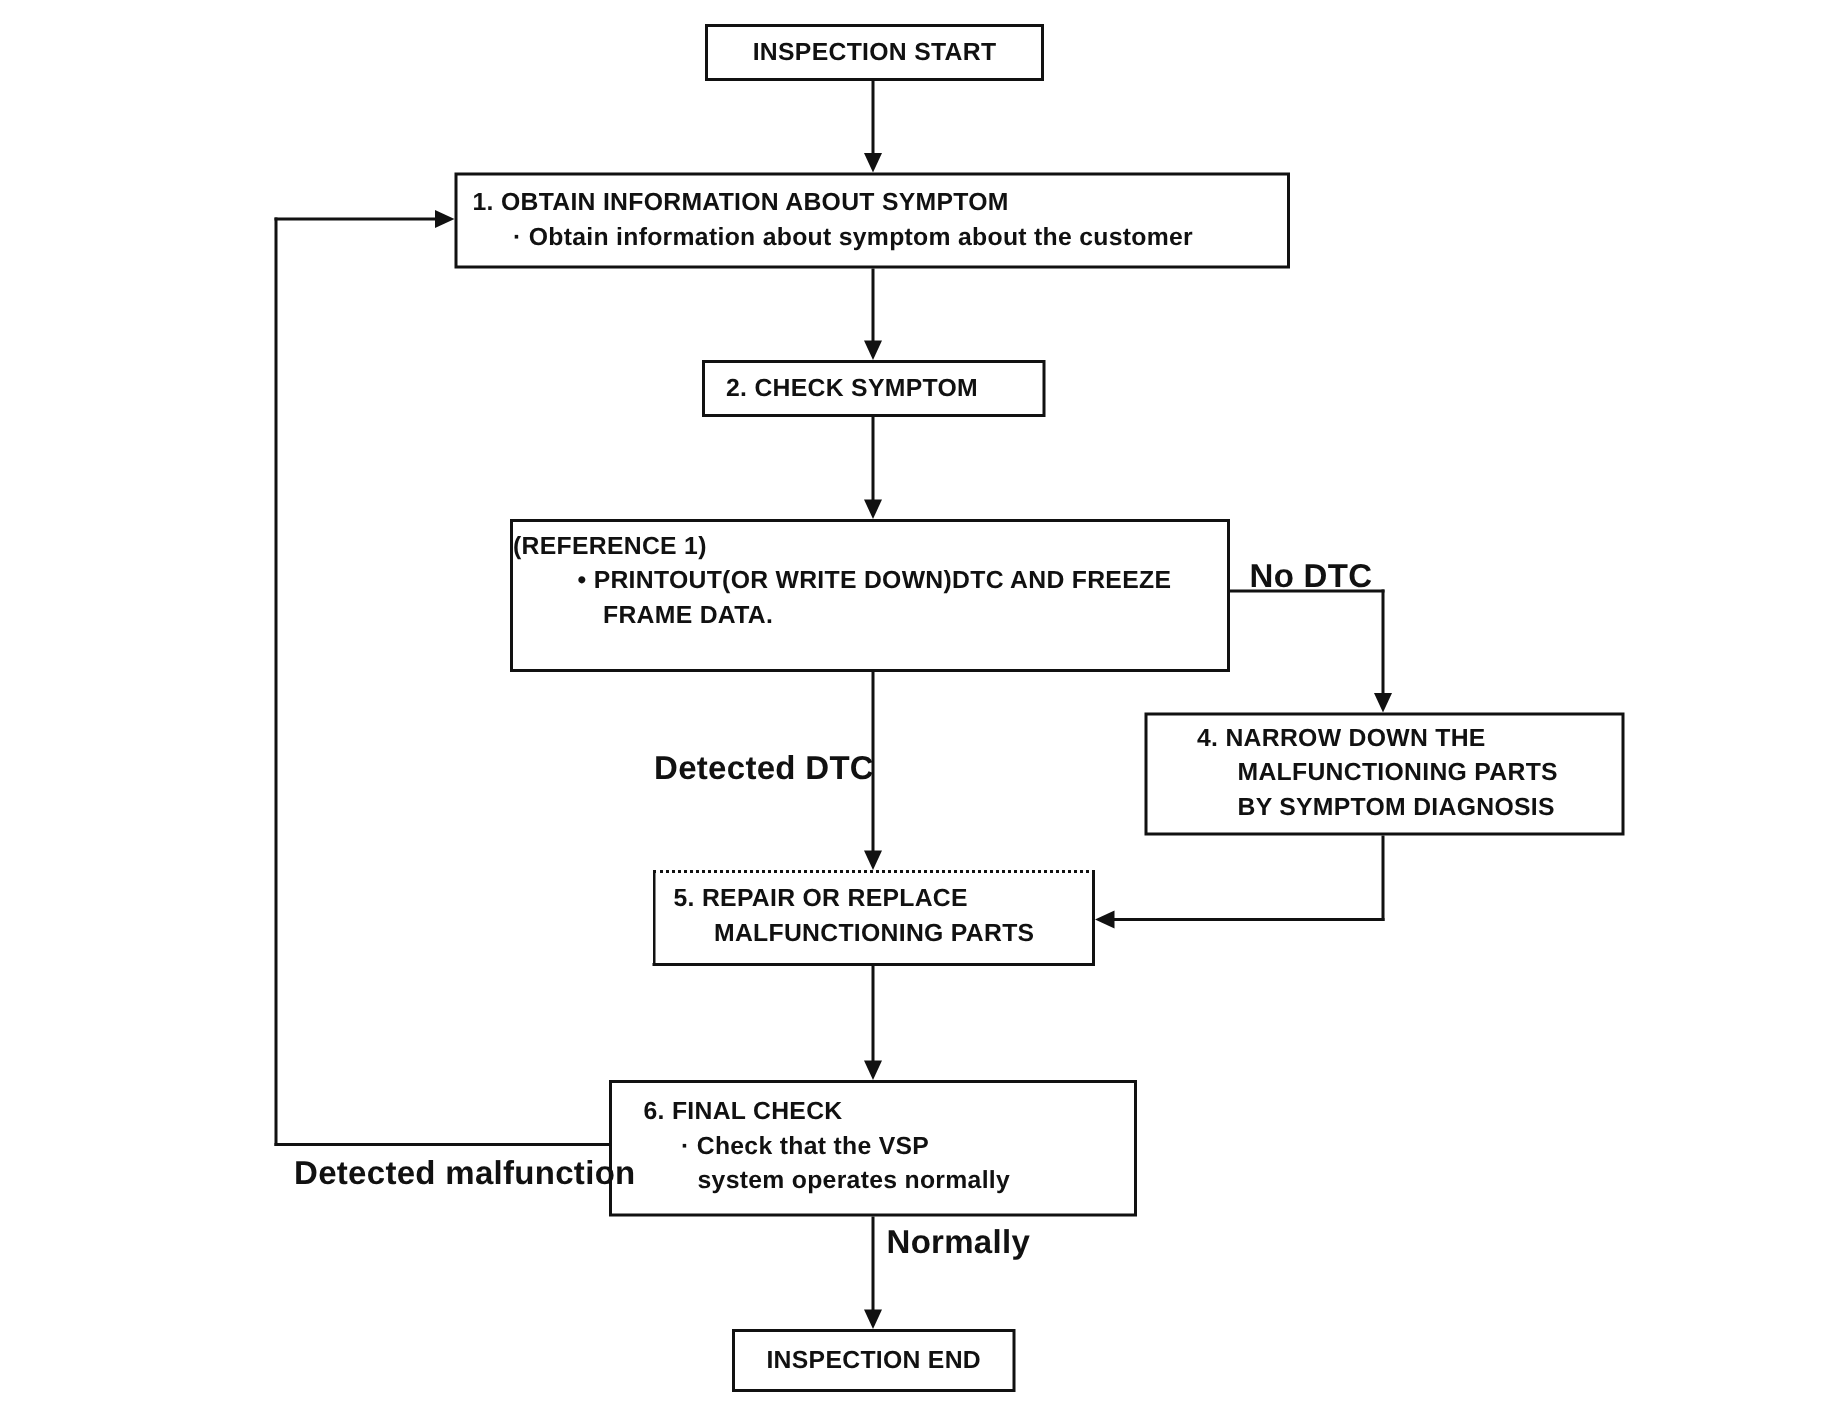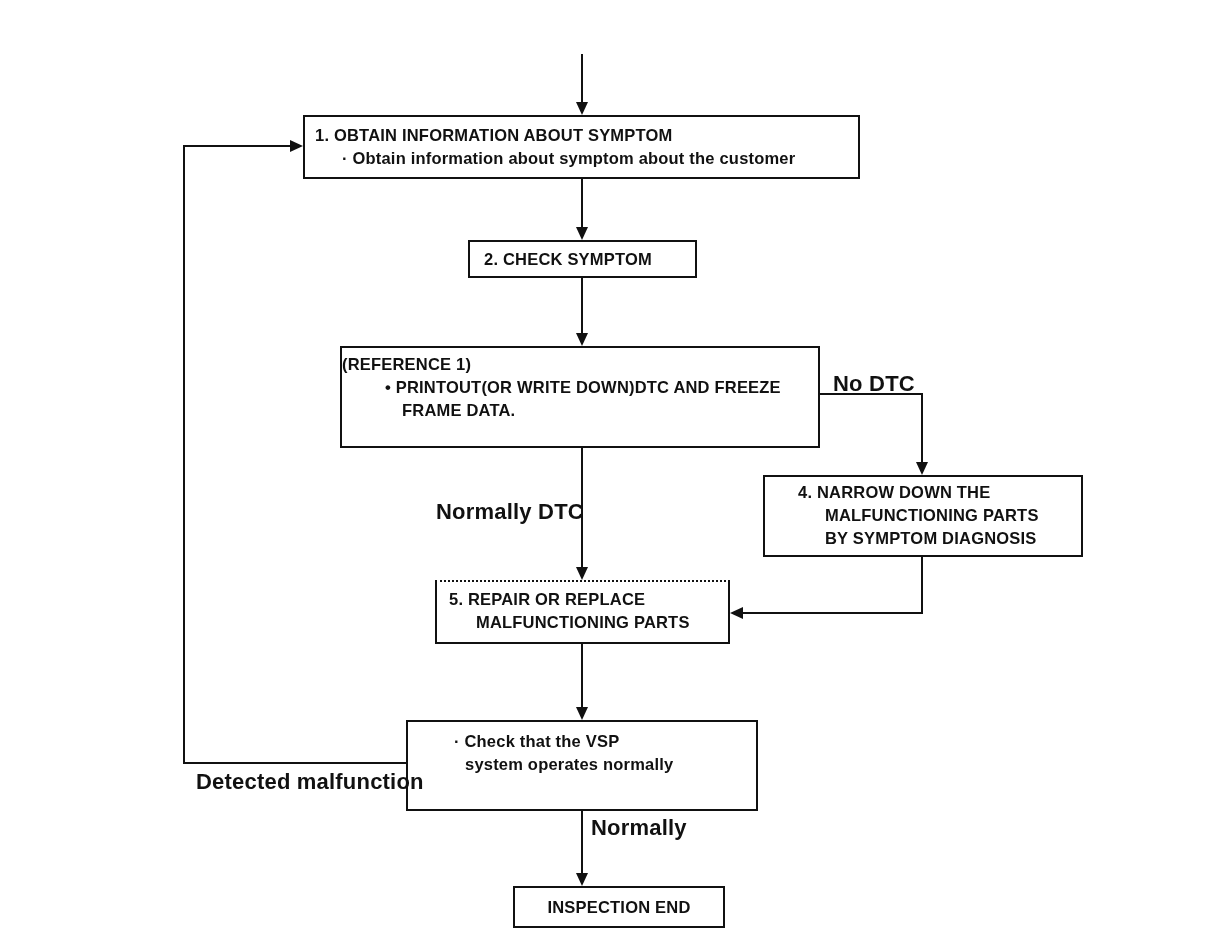--- a/index.html
+++ b/index.html
@@ -23,20 +23,23 @@
   .arr.right{border-top:6px solid transparent;border-bottom:6px solid transparent;border-left:13px solid #111;}
   .edge-label{position:absolute;font-size:22px;letter-spacing:0.2px;white-space:nowrap;}
   
   .dotted-top{border-top:2px dotted #111;}
 </style>
 </head>
 <body>
 
 <div class="stage">
 
+  <div class="node center" style="left:470px;top:16px;width:226px;height:38px;">
+    <div class="ln">INSPECTION START</div>
+  </div>
 
   <div class="vline" style="left:581px;top:54px;height:49px;"></div>
   <div class="arr down" style="left:576px;top:102px;"></div>
 
   <div class="node" style="left:303px;top:115px;width:557px;height:64px;padding-top:7px;">
     <div class="ln" style="padding-left:10px;">1. OBTAIN INFORMATION ABOUT SYMPTOM</div>
     <div class="ln" style="padding-left:37px;">· Obtain information about symptom about the customer</div>
   </div>
 
   <div class="vline" style="left:581px;top:179px;height:49px;"></div>
@@ -55,52 +58,53 @@
     <div class="ln" style="padding-left:60px;">FRAME DATA.</div>
   </div>
 
   <div class="hline" style="left:820px;top:393px;width:103px;"></div>
   <div class="vline" style="left:921px;top:393px;height:70px;"></div>
   <div class="arr down" style="left:916px;top:462px;"></div>
   <div class="edge-label" style="left:833px;top:371px;">No DTC</div>
 
   <div class="vline" style="left:581px;top:448px;height:120px;"></div>
   <div class="arr down" style="left:576px;top:567px;"></div>
-  <div class="edge-label" style="left:436px;top:499px;">Normally DTC</div>
+  <div class="edge-label" style="left:436px;top:499px;">Detected DTC</div>
 
   <div class="node" style="left:763px;top:475px;width:320px;height:82px;padding-top:4px;">
     <div class="ln" style="padding-left:33px;">4. NARROW DOWN THE</div>
     <div class="ln" style="padding-left:60px;">MALFUNCTIONING PARTS</div>
     <div class="ln" style="padding-left:60px;">BY SYMPTOM DIAGNOSIS</div>
   </div>
 
   <div class="vline" style="left:921px;top:557px;height:57px;"></div>
   <div class="hline" style="left:741px;top:612px;width:182px;"></div>
   <div class="arr left" style="left:730px;top:607px;"></div>
 
   <div class="node dotted-top" style="left:435px;top:580px;width:295px;height:64px;padding-top:6px;">
     <div class="ln" style="padding-left:12px;">5. REPAIR OR REPLACE</div>
     <div class="ln" style="padding-left:39px;">MALFUNCTIONING PARTS</div>
   </div>
 
   <div class="vline" style="left:581px;top:644px;height:64px;"></div>
   <div class="arr down" style="left:576px;top:707px;"></div>
 
   <div class="node" style="left:406px;top:720px;width:352px;height:91px;padding-top:8px;">
+    <div class="ln" style="padding-left:21px;">6. FINAL CHECK</div>
     <div class="ln" style="padding-left:46px;">· Check that the VSP</div>
     <div class="ln" style="padding-left:57px;">system operates normally</div>
   </div>
 
   <div class="hline" style="left:183px;top:762px;width:223px;"></div>
   <div class="vline" style="left:183px;top:145px;height:619px;"></div>
   <div class="hline" style="left:183px;top:145px;width:108px;"></div>
   <div class="arr right" style="left:290px;top:140px;"></div>
   <div class="edge-label" style="left:196px;top:769px;">Detected malfunction</div>
 
   <div class="vline" style="left:581px;top:811px;height:63px;"></div>
   <div class="arr down" style="left:576px;top:873px;"></div>
   <div class="edge-label" style="left:591px;top:815px;">Normally</div>
 
-  <div class="node center" style="left:488px;top:886px;width:212px;height:42px;margin-left:25px;">
+  <div class="node center" style="left:488px;top:886px;width:189px;height:42px;">
     <div class="ln">INSPECTION END</div>
   </div>
 
 </div>
 
 </body></html>

